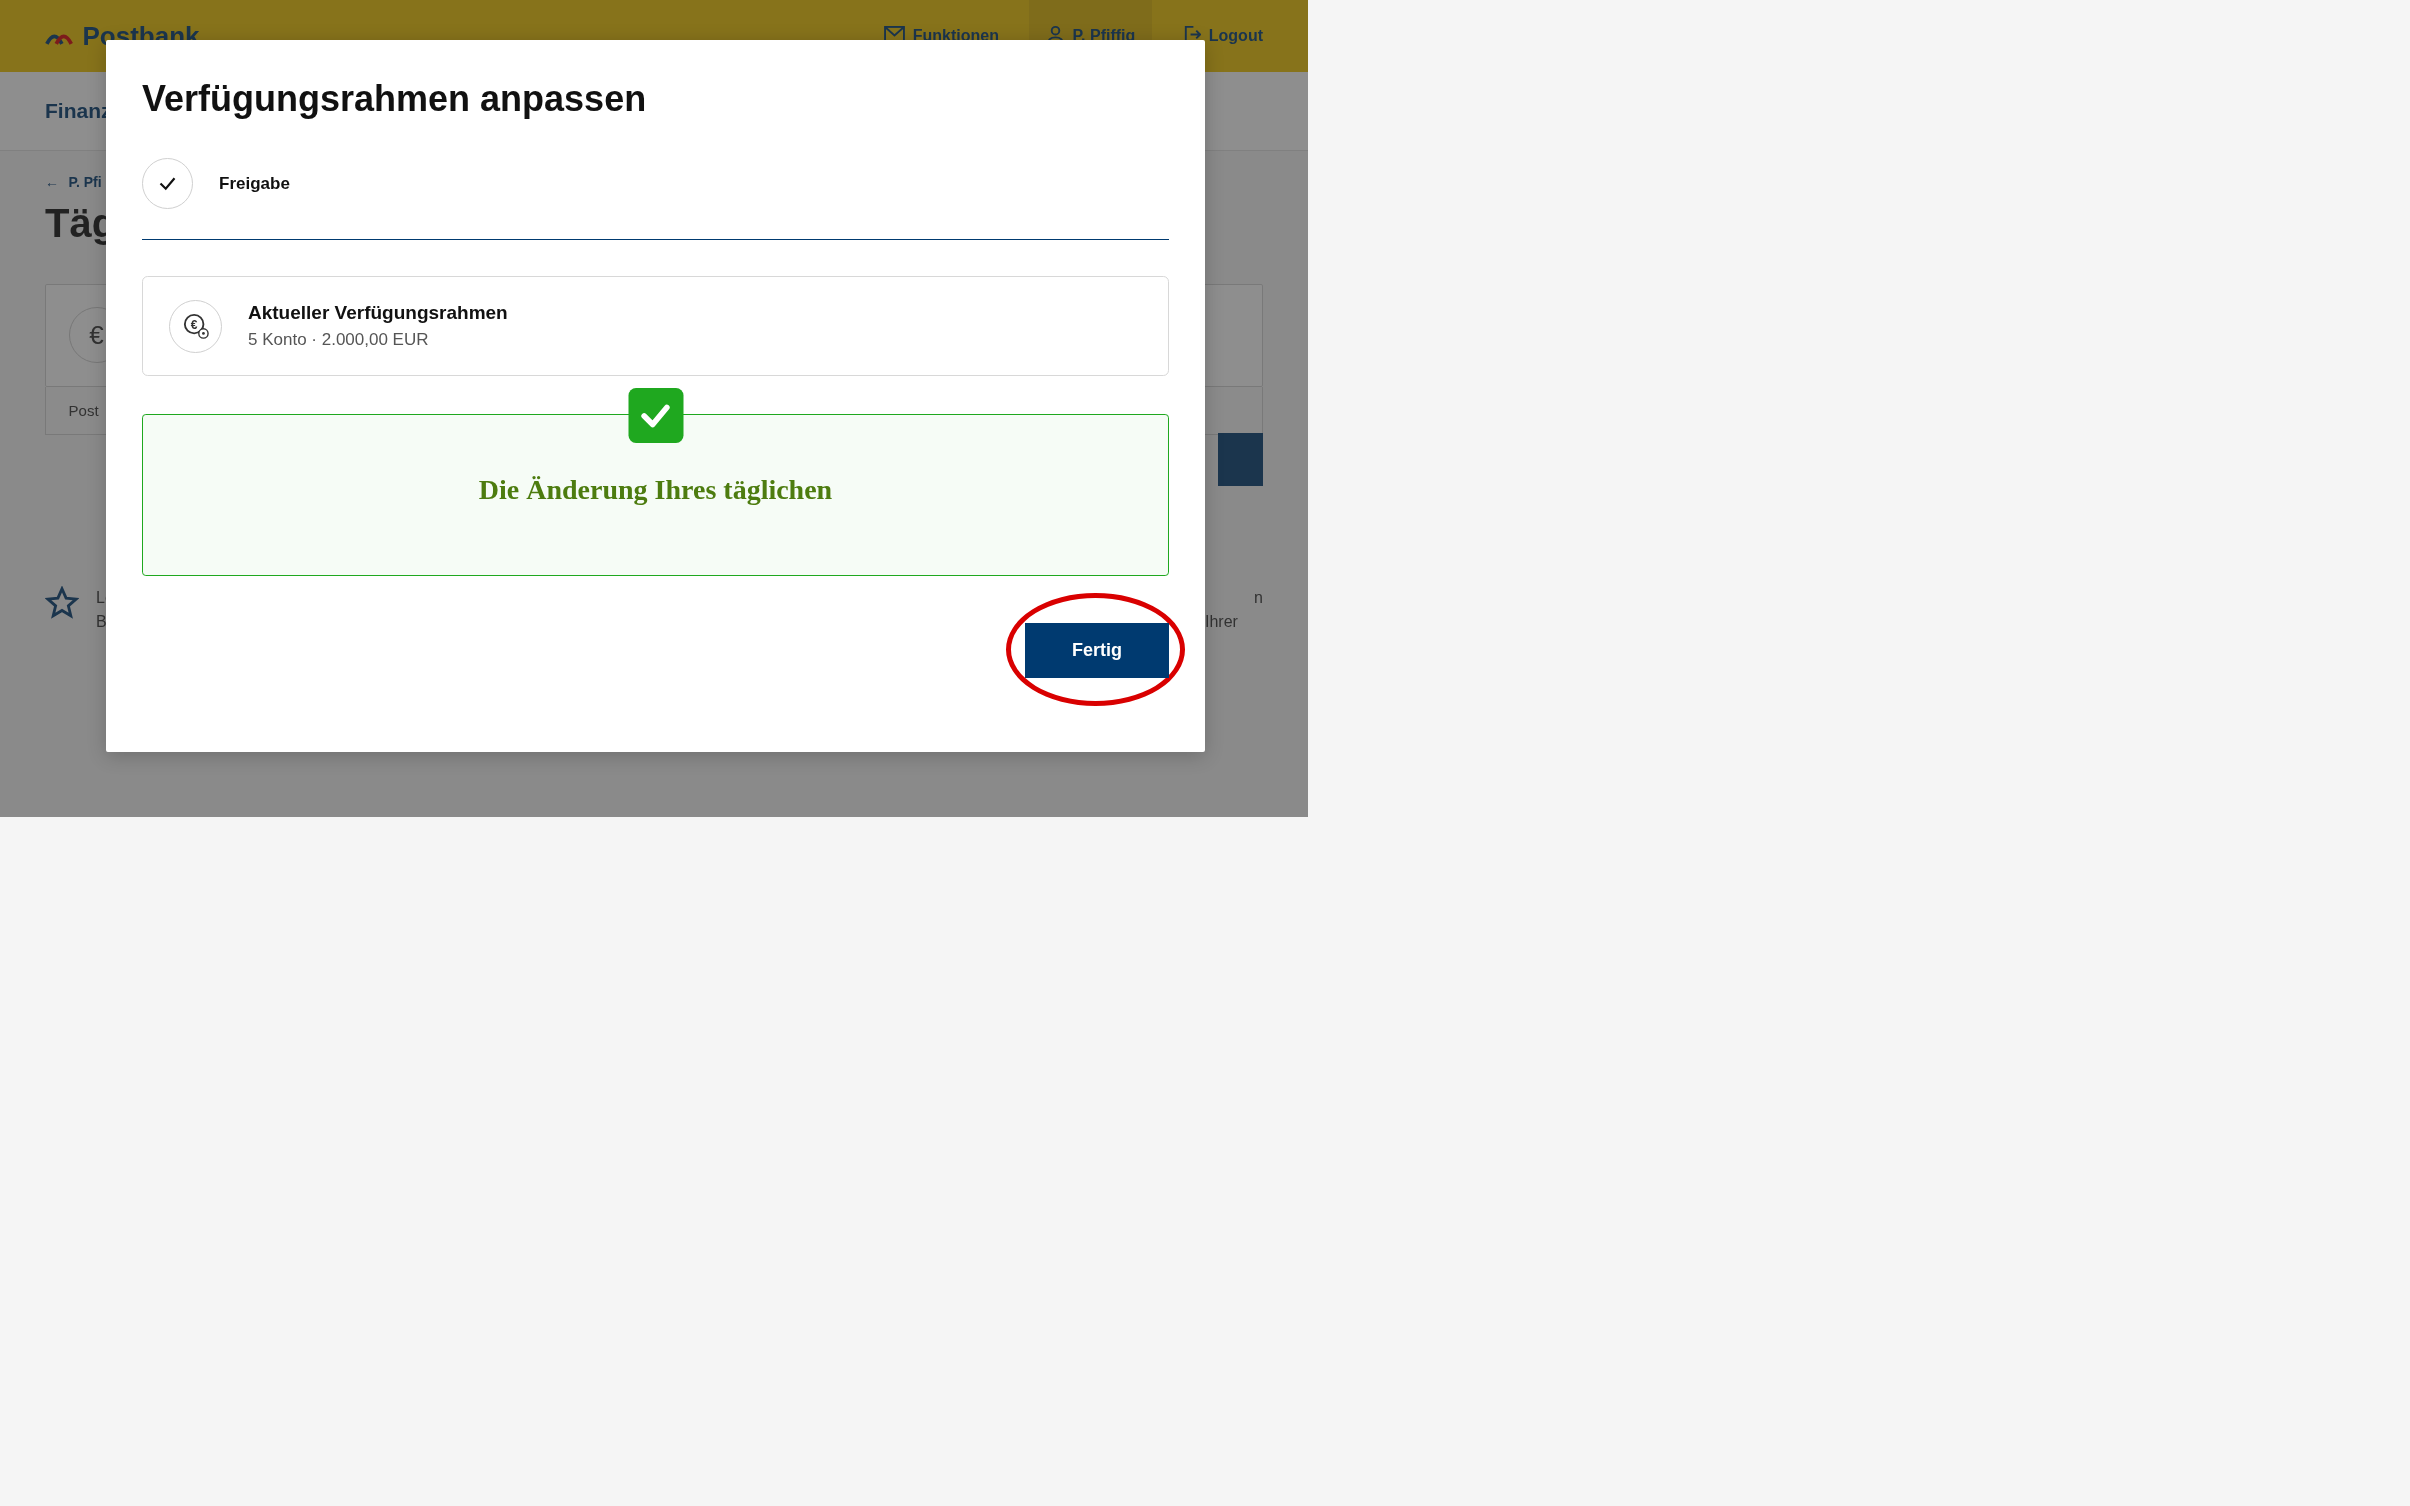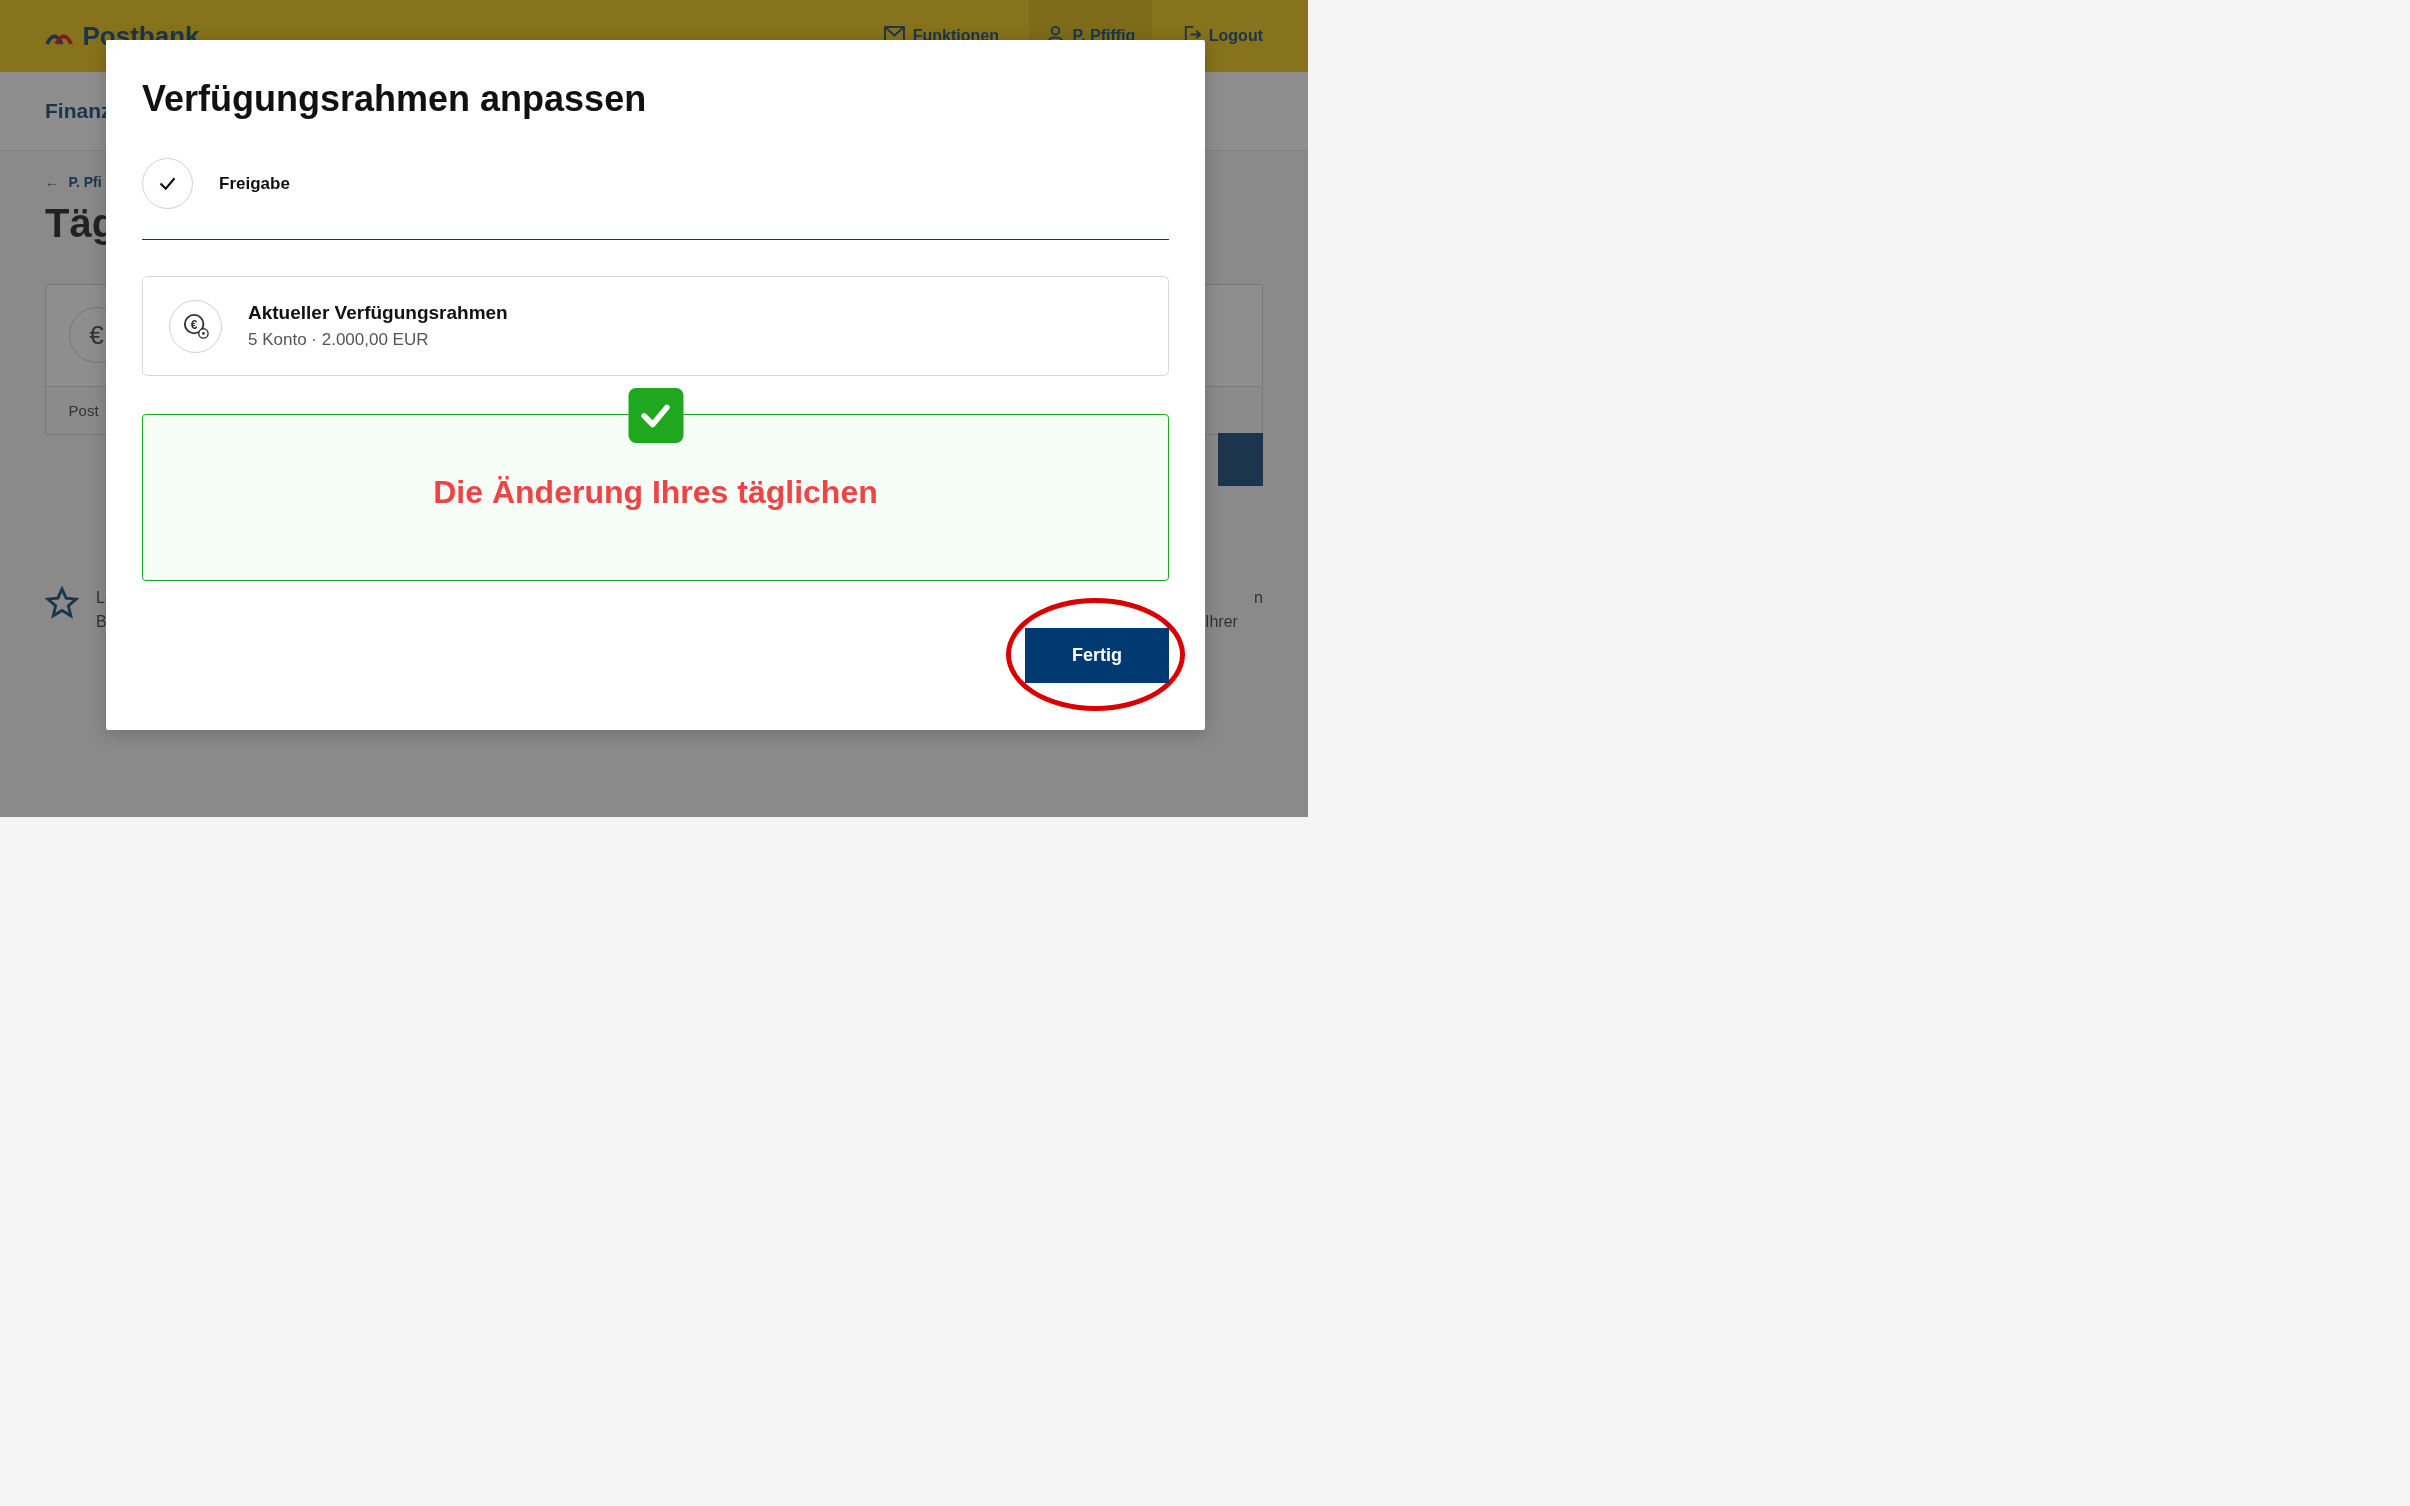--- a/index.html
+++ b/index.html
@@ -170,21 +170,21 @@
     
     
     .modal {
       position: absolute;
       top: 40px;
       left: 106px;
       right: 103px;
       background: #fff;
       z-index: 20;
       border-radius: 1.9px;
-      padding: 38px 36px 47px;
+      padding: 38px 36px 74px;
       box-shadow: 0 3.8px 19px rgba(0,0,0,0.2);
     }
     
     .modal-title {
       font-size: 36px;
       font-weight: 700;
       color: #111;
       margin-bottom: 38px;
     }
     
@@ -264,24 +264,25 @@
       display: flex;
       align-items: center;
       justify-content: center;
       position: absolute;
       left: 50%;
       top: -27px;
       transform: translateX(-50%);
     }
     
     .success-text {
-      font-size: 32px;
+      font-size: 28px;
       font-weight: 600;
-      color: #ef4444;
+      color: #4d7c0f;
       line-height: 1.35;
+      font-family: Liberation Serif, serif;
     }
     
     .modal-actions {
       display: flex;
       justify-content: flex-end;
       position: relative;
     }
     
     .done-button {
       background: #003a70;

